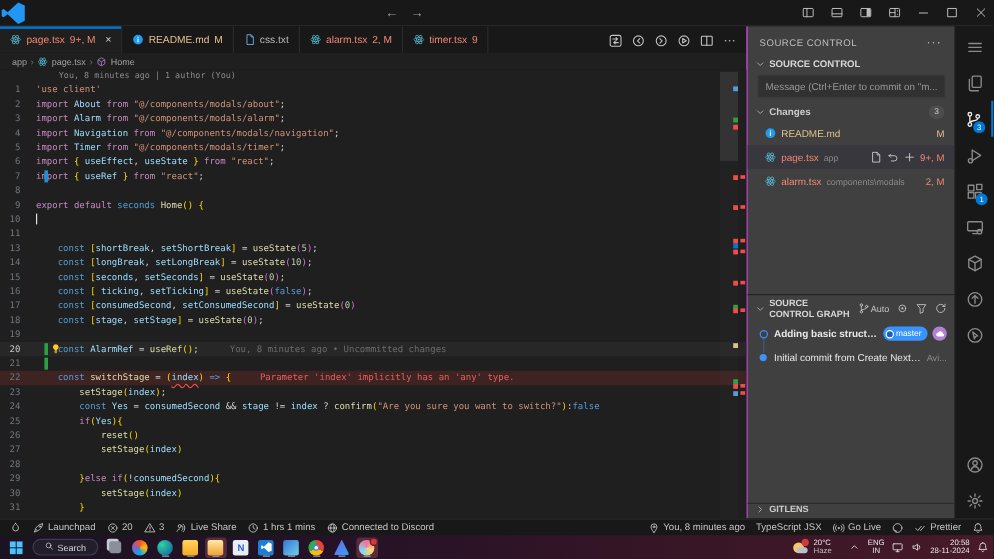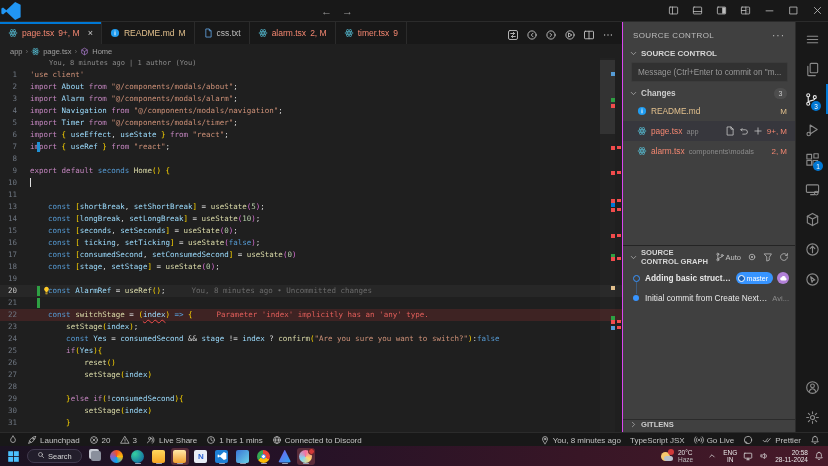--- a/index.html
+++ b/index.html
@@ -128,21 +128,21 @@
   .ab-item { height:30px; display:flex; align-items:center; justify-content:center; color:#8a8a8a; position:relative; }
   .ab-item.active { color:#e7e7e7; border-right:2px solid #0078d4; }
   .ab-item svg { width:15px; height:15px; }
   .ab-badge { position:absolute; bottom:3px; right:5px; background:#0078d4; color:#fff; font-size:6.5px;
     width:10px; height:10px; border-radius:50%; display:flex; align-items:center; justify-content:center; }
   .ab-bottom { margin-top:auto; }
 
   
   .statusbar { height:14px; flex:0 0 14px; background:#181818; border-top:1px solid #2b2b2b;
     display:flex; align-items:center; font-size:8px; color:#c3c3c3; padding:0 8px; }
-  .st-item { display:flex; align-items:flex-end; gap:3px; margin-right:9px; white-space:nowrap; }
+  .st-item { display:flex; align-items:center; gap:3px; margin-right:9px; white-space:nowrap; }
   .st-right { margin-left:auto; display:flex; }
   .st-right .st-item { margin-right:0; margin-left:9px; }
   .st-item .si { width:10px; height:10px; display:inline-flex; }
   .st-item svg { width:10px; height:10px; }
 
   
   .taskbar { height:20px; flex:0 0 20px; background:linear-gradient(90deg,#1b1322,#251227 35%,#381626 70%,#471a29);
     display:flex; align-items:center; padding:0 4px; color:#e8e8e8; }
   .tb-start { width:18px; height:16px; display:flex; align-items:center; justify-content:center; }
   .tb-start svg { width:13px; height:13px; }

